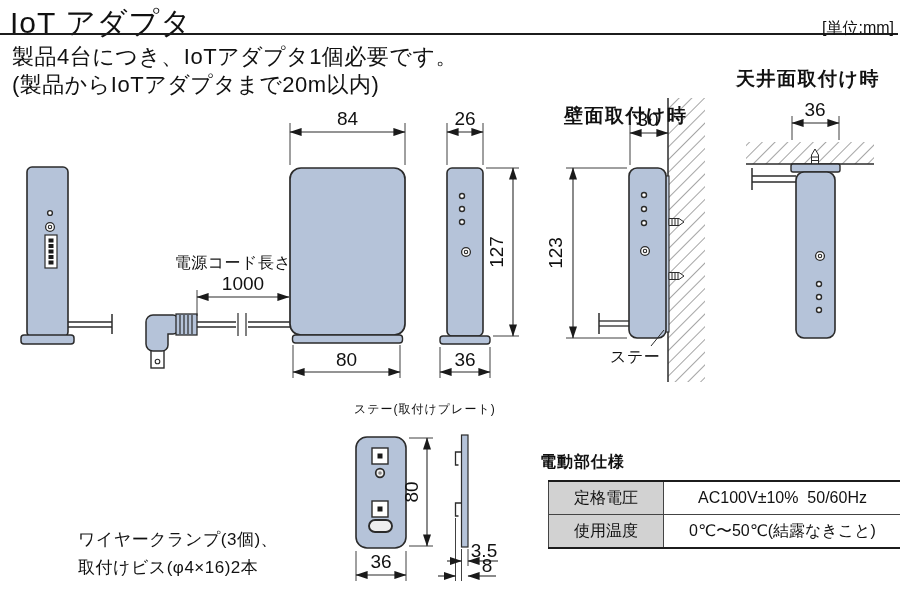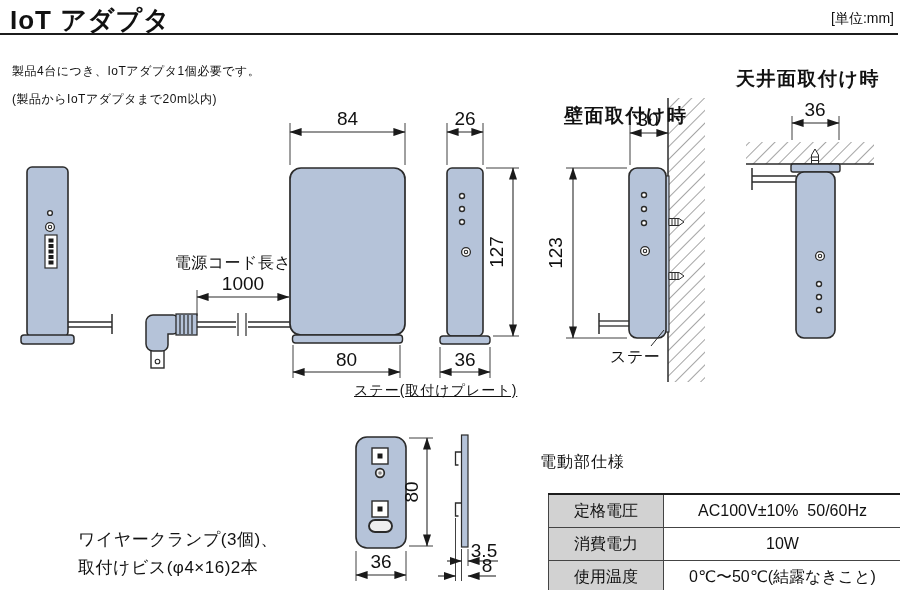--- a/index.html
+++ b/index.html
@@ -1,29 +1,29 @@
 <!DOCTYPE html>
 <html><head>
 <meta charset="utf-8">
 <style>
   html,body{margin:0;padding:0;background:#fff;}
   .page{position:relative;width:900px;height:590px;background:#ffffff;overflow:hidden;
         font-family:"Liberation Sans","DejaVu Sans",sans-serif;color:#111;}
   .abs{position:absolute;}
-  .doc-title{left:10px;top:3px;font-size:26px;font-weight:bold;letter-spacing:1px;}
+  .doc-title{left:10px;top:3px;font-size:30px;font-weight:normal;letter-spacing:1px;}
   .title-rule{left:0;top:33px;width:898px;height:2px;background:#1c1c1c;}
-  .unit-label{right:6px;top:10px;font-size:14px;}
-  .intro{left:12px;top:57px;font-size:12px;line-height:28px;letter-spacing:0.5px;}
+  .unit-label{right:6px;top:18px;font-size:16px;}
+  .intro{left:12px;top:43px;font-size:22px;line-height:28px;letter-spacing:0.5px;}
   .sec-head{font-size:19px;font-weight:bold;letter-spacing:1.5px;}
   .wall-head{left:564px;top:66px;margin-top:37px;}
   .ceiling-head{left:736px;top:66px;}
-  .stay-title{left:354px;top:382px;font-size:14px;letter-spacing:1px;text-decoration:underline;}
+  .stay-title{left:354px;top:401px;font-size:12px;letter-spacing:1px;}
   .note-line{font-size:17px;letter-spacing:0.5px;}
   .spec{left:540px;top:452px;width:354px;}
-  .spec-title{font-size:16px;font-weight:normal;letter-spacing:1px;margin-bottom:20px;}
+  .spec-title{font-size:16px;font-weight:bold;letter-spacing:1px;margin-bottom:7px;}
   table.spec-table{border-collapse:collapse;width:354px;border-left:1px solid #333;border-right:1px solid #333;
         border-top:2.5px solid #1c1c1c;border-bottom:2.5px solid #1c1c1c;margin-left:8px;}
   table.spec-table td{border:1px solid #444;height:30px;font-size:16px;text-align:center;vertical-align:middle;}
   td.spec-label{width:112px;background:#d2d2d2;}
   td.spec-value{white-space:pre-wrap;}
   svg text{font-family:"Liberation Sans","DejaVu Sans",sans-serif;fill:#111;}
   .dim-num{font-size:19px;}
   .dim-label{font-size:16px;letter-spacing:0.5px;}
 </style>
 </head>
@@ -225,24 +225,20 @@
 
   <div class="abs spec">
     <div class="spec-title">電動部仕様</div>
     <table class="spec-table">
       <tbody>
         <tr>
           <td class="spec-label">定格電圧</td>
           <td class="spec-value">AC100V±10%  50/60Hz</td>
         </tr>
         <tr>
-          <td class="spec-label">消費電力</td>
-          <td class="spec-value">10W</td>
-        </tr>
-        <tr>
           <td class="spec-label">使用温度</td>
           <td class="spec-value">0℃〜50℃(結露なきこと)</td>
         </tr>
       </tbody>
     </table>
   </div>
 
 </div>
 
 </body></html>

